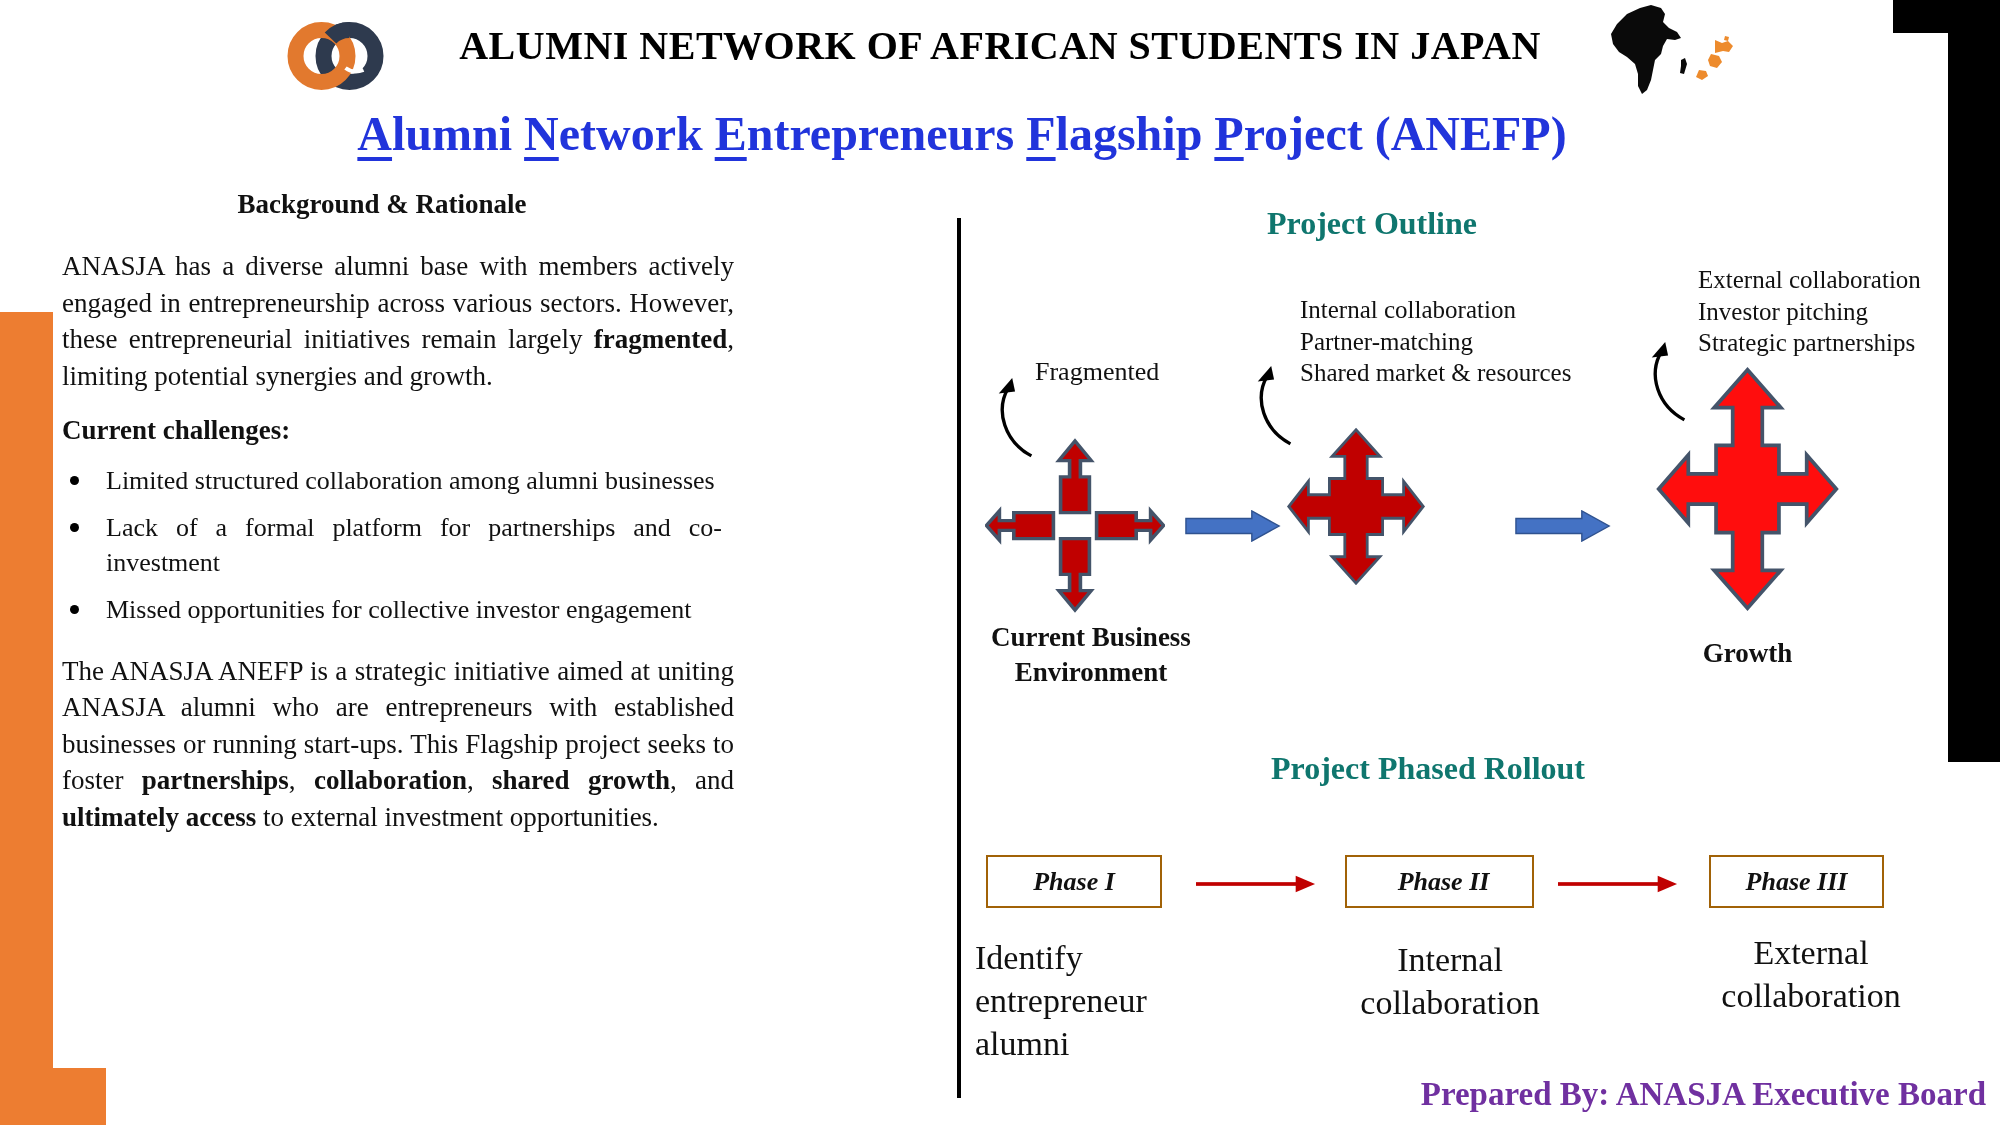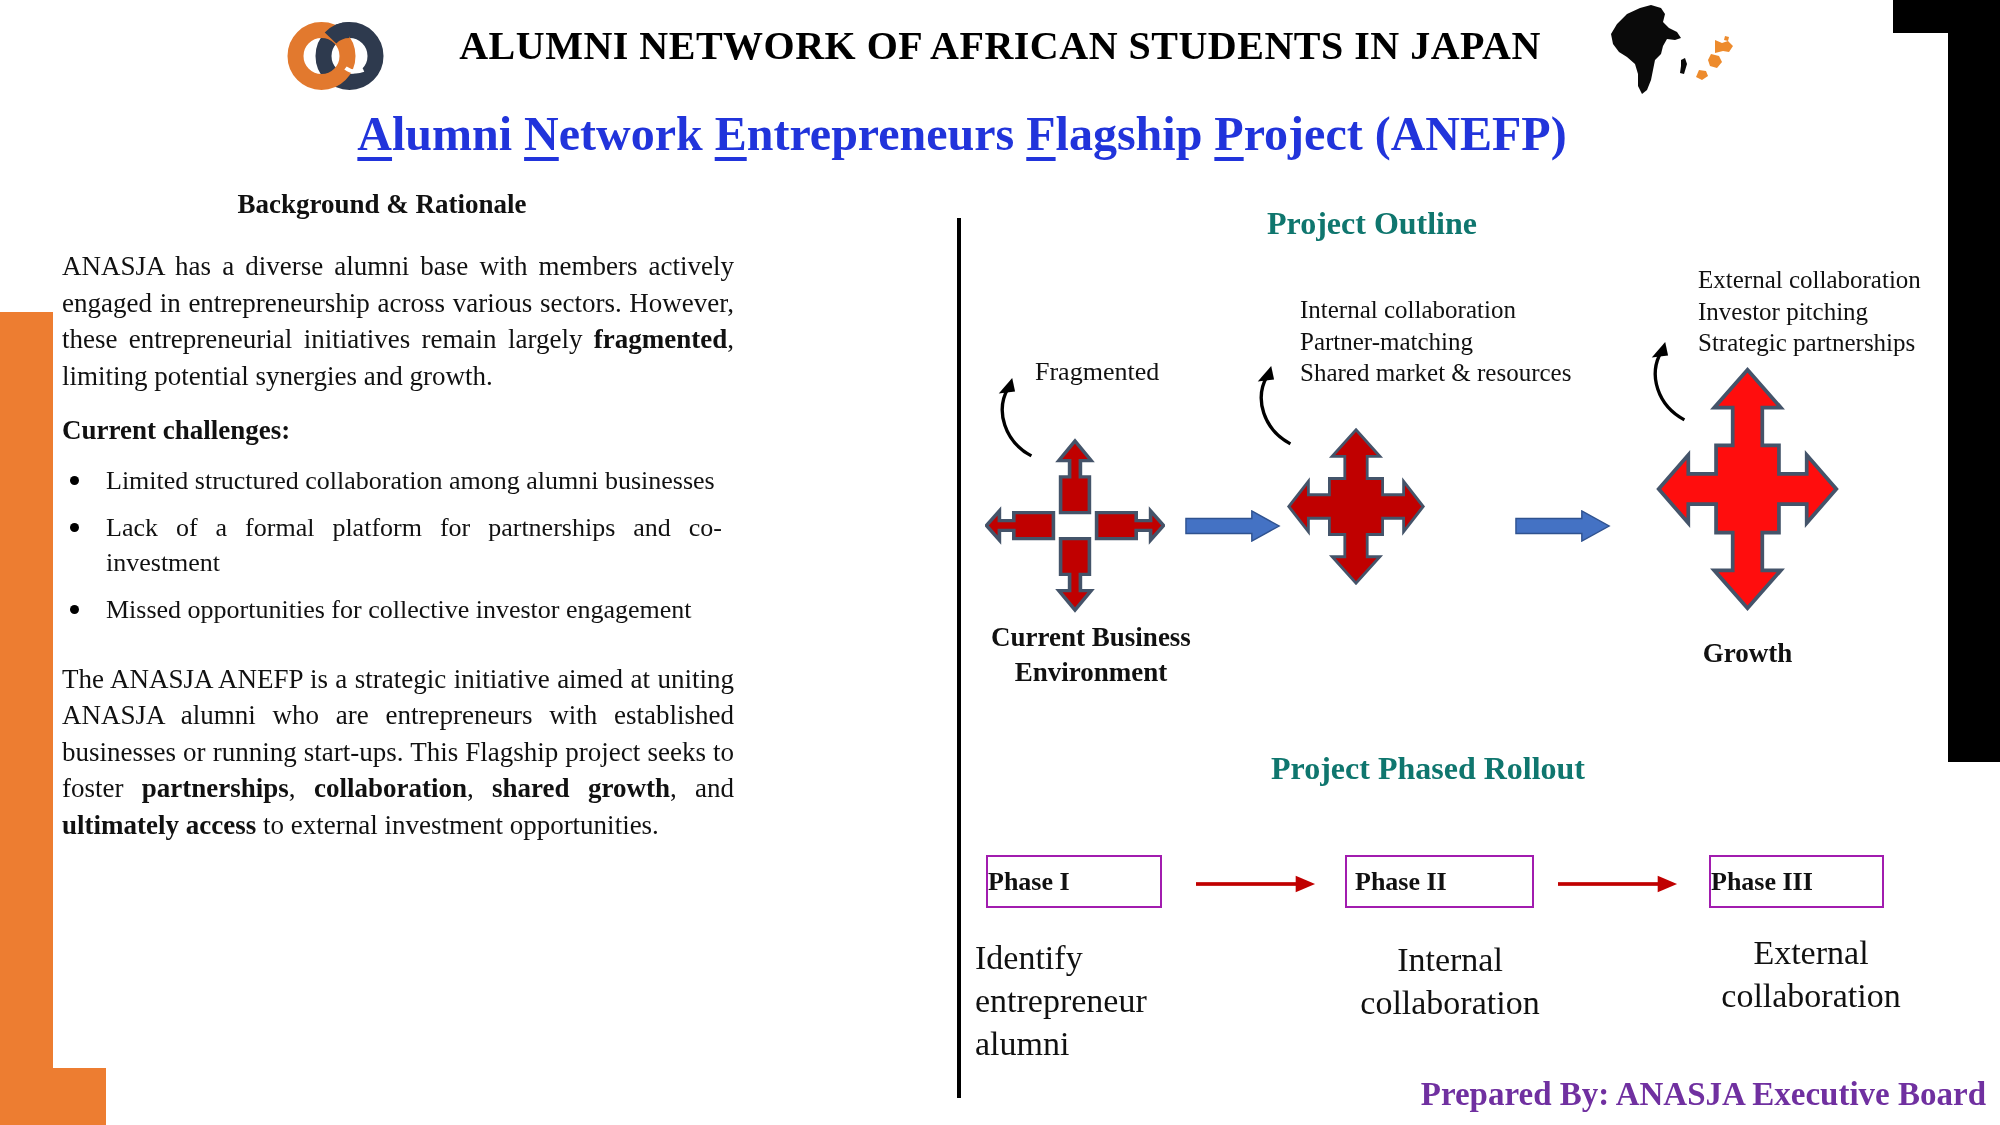--- a/index.html
+++ b/index.html
@@ -17,27 +17,27 @@
   .proj-title{font-weight:bold;font-size:48px;text-align:center;color:var(--title_blue);}
   .proj-title .tu{text-decoration:underline;text-decoration-thickness:4px;text-underline-offset:7px;}
   
   .left-panel{width:672px;font-size:27px;line-height:1.35;}
   .bg-heading{font-size:27px;font-weight:bold;text-align:center;margin:0 0 0 0;width:640px;}
   .para{text-align:justify;margin:26px 0 0 0;}
   .challenges{font-weight:bold;margin:18px 0 0 0;font-size:27px;}
   ul.bullets{list-style:none;margin:14px 0 0 0;padding:0;font-size:26px;}
   ul.bullets li{position:relative;padding-left:44px;margin:0 12px 12px 0;line-height:1.35;text-align:justify;}
   ul.bullets li::before{content:"";position:absolute;left:8px;top:13px;width:9px;height:9px;border-radius:50%;background:#000;}
-  .para2{text-align:justify;margin:34px 0 0 0;}
+  .para2{text-align:justify;margin:26px 0 0 0;}
   
   .sec-heading{font-size:32px;font-weight:bold;text-align:center;color:#0f766e;}
   .annotation{font-size:25px;line-height:1.26;color:#111;}
   .annotation-single{font-size:26px;}
   .stage-label{font-size:27px;font-weight:bold;text-align:center;line-height:1.28;}
-  .phase-box{border:2px solid #a21caf;background:#fff;font-size:26px;font-weight:bold;line-height:49px;height:49px;}
+  .phase-box{border:2px solid #a16207;background:#fff;text-align:center;font-size:26px;font-weight:bold;line-height:49px;height:49px;font-style:italic;}
   .phase-desc{font-size:34px;line-height:1.27;}
   .center{text-align:center;}
   .footer{font-size:33px;font-weight:bold;text-align:right;color:var(--footer_purple);}
   svg{display:block;}
 </style>
 </head>
 <body>
 
 <div class="slide">
 

